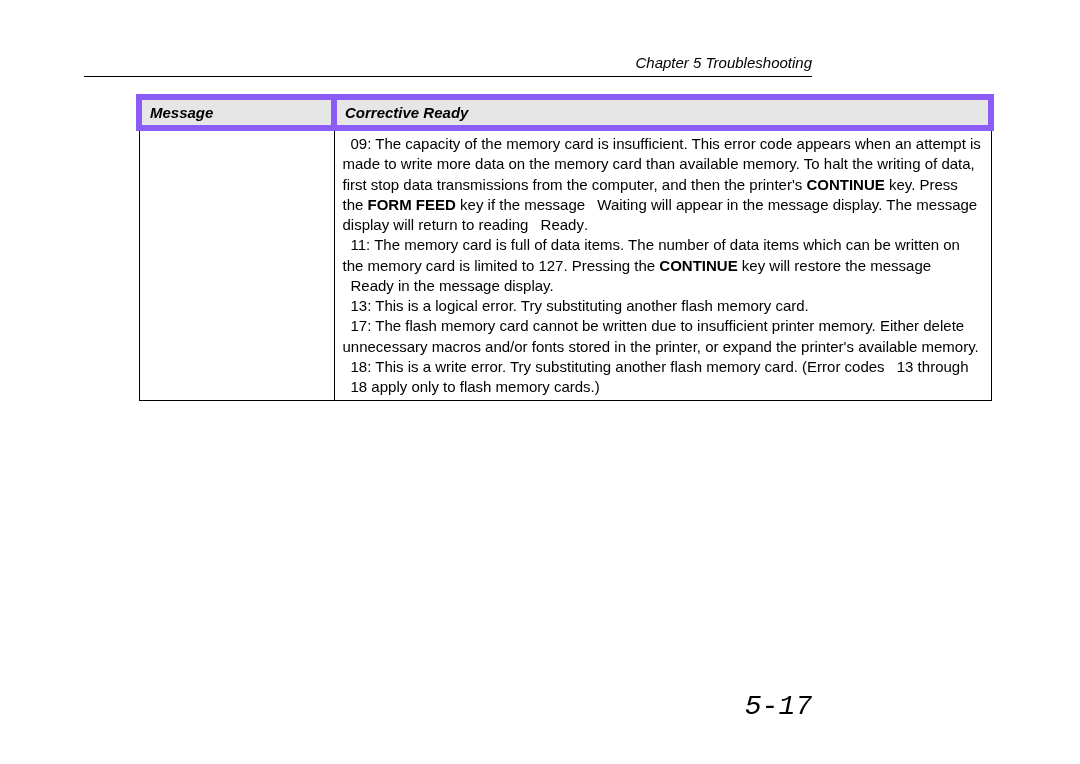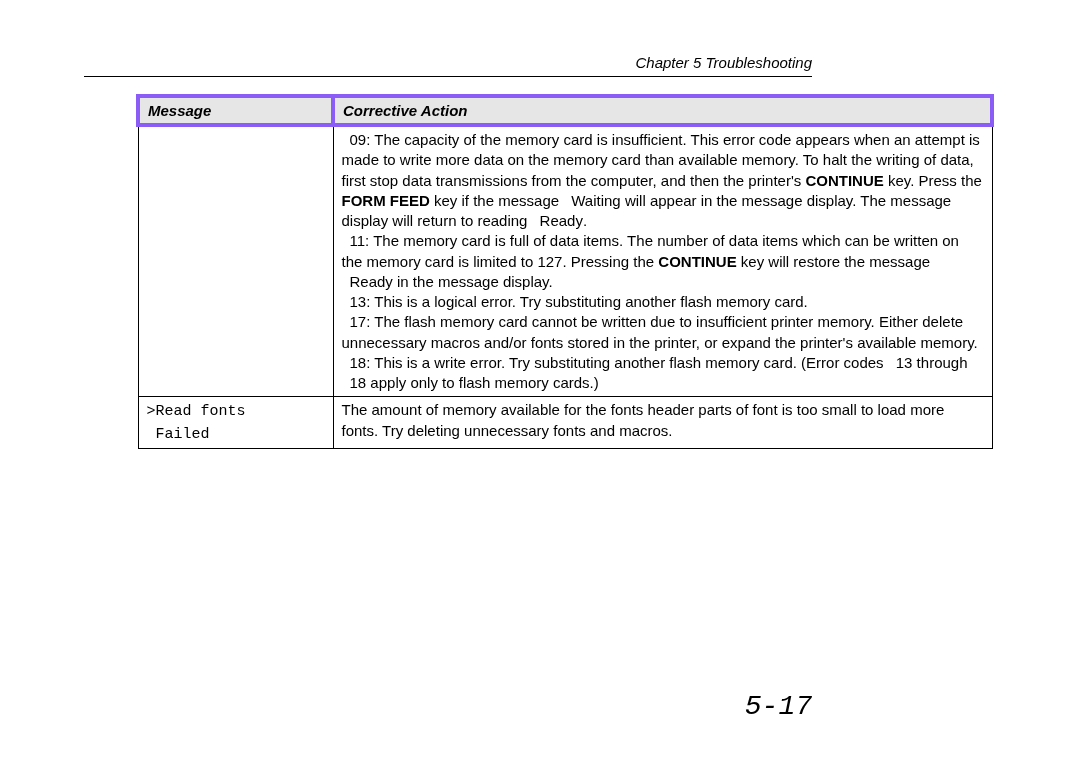--- a/index.html
+++ b/index.html
@@ -46,21 +46,21 @@
   }
   table.msg col.message { width: 195px; }
   table.msg col.action  { width: auto; }
   table.msg th {
     background: #e6e6e6;
     font-style: italic;
     font-weight: bold;
     font-size: 15px;
     text-align: left;
     padding: 4px 8px 4px 8px;
-    border: 4px solid #8b5cf6;
+    border: 6px solid #8b5cf6;
   }
   table.msg td {
     border: 1px solid #000;
     font-size: 15px;
     padding: 3px 8px 3px 8px;
     vertical-align: top;
     line-height: 1.35;
   }
   .mono {
     font-family: "Courier New", Courier, monospace;
@@ -90,31 +90,26 @@
 
   <div class="content">
     <table class="msg">
       <colgroup>
         <col class="message">
         <col class="action">
       </colgroup>
       <thead>
         <tr>
           <th>Message</th>
-          <th>Corrective Action</th>
+          <th>Corrective Ready</th>
         </tr>
       </thead>
       <tbody>
         <tr>
           <td><span class="mono"></span></td>
           <td><span class="mono-inline">09</span>: The capacity of the memory card is insufficient.  This error code appears when an attempt is made to write more data on the memory card than available memory.  To halt the writing of data, first stop data transmissions from the computer, and then the printer's <b>CONTINUE</b> key. Press the <b>FORM FEED</b> key if the message <span class="mono-inline">Waiting</span> will appear in the message display.  The message display will return to reading <span class="mono-inline">Ready</span>.<br><span class="mono-inline">11</span>: The memory card is full of data items.  The number of data items which can be written on the memory card is limited to 127. Pressing the <b>CONTINUE</b> key will restore the message <span class="mono-inline">Ready</span> in the message display.<br><span class="mono-inline">13</span>: This is a logical error.  Try substituting another flash memory card.<br><span class="mono-inline">17</span>: The flash memory card cannot be written due to insufficient printer memory.  Either delete unnecessary macros and/or fonts stored in the printer, or expand the printer's available memory.<br><span class="mono-inline">18</span>: This is a write error.  Try substituting another flash memory card. (Error codes <span class="mono-inline">13</span> through <span class="mono-inline">18</span> apply only to flash memory cards.)</td>
-        </tr>
-        <tr>
-          <td><span class="mono">&gt;Read fonts
- Failed</span></td>
-          <td>The amount of memory available for the fonts header parts of font is too small to load more fonts. Try deleting unnecessary fonts and macros.</td>
         </tr>
       </tbody>
     </table>
   </div>
 
   <div class="pageno">5-17</div>
 </div>
 
 </body></html>

